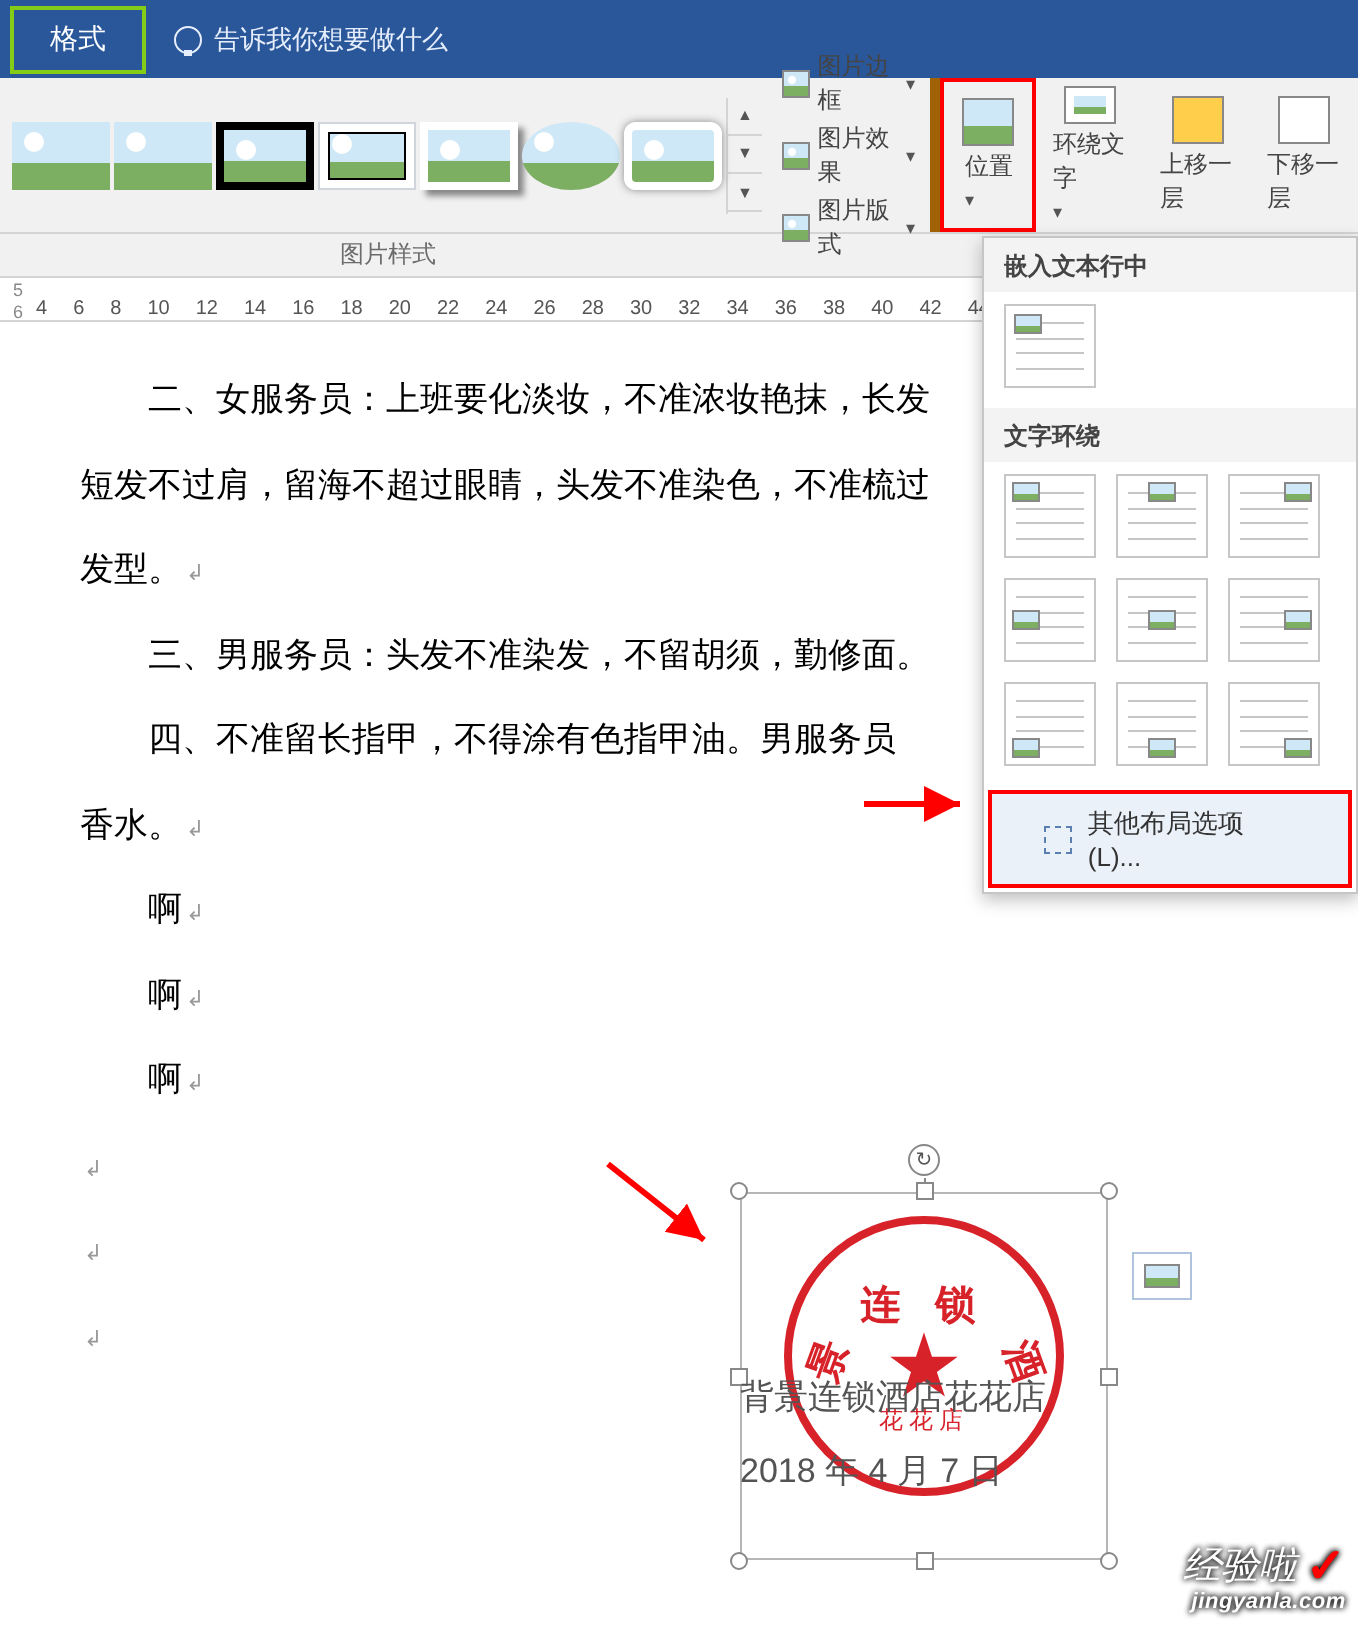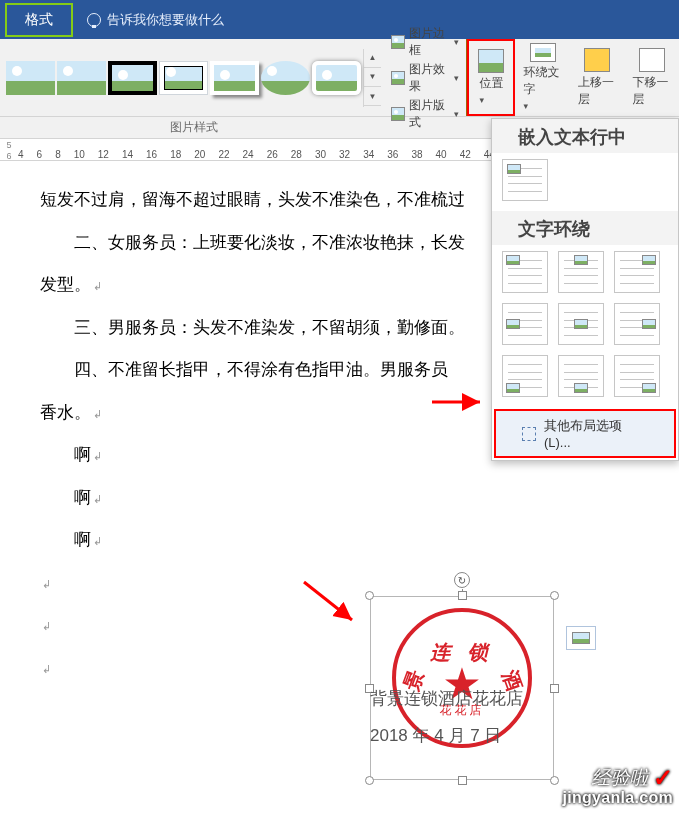--- a/index.html
+++ b/index.html
@@ -19,21 +19,21 @@
 .pic-style:before { content:""; position:absolute; top:5px; left:6px; width:10px; height:10px; background:#fff; border-radius:50%; }
 .pic-style.plain { border:none; }
 .pic-style.double { box-shadow:inset 0 0 0 4px #fff,inset 0 0 0 5px #000; }
 .pic-style.black { border:4px solid #000; }
 .pic-style.shadow { box-shadow:3px 3px 3px #888; border:4px solid #fff; }
 .pic-style.soft { border:4px solid #fff; border-radius:6px; box-shadow:0 0 4px #888; }
 .pic-style.oval { border-radius:50%; border:none; }
 .gallery-more { width:18px; height:58px; border-left:1px solid #d4d4d4; display:flex; flex-direction:column; }
 .gallery-more div { flex:1; display:flex; align-items:center; justify-content:center; border-bottom:1px solid #d4d4d4; font-size:8px; color:#555; }
 
-.pic-tools { display:flex; flex-direction:column; justify-content:center; padding:4px 8px; gap:2px; font-size:12px; color:#444; border-right:1px solid #a16207;}
+.pic-tools { display:flex; flex-direction:column; justify-content:center; padding:4px 8px; gap:2px; font-size:12px; color:#444; border-right:5px solid #a16207;}
 .pic-tools-row { display:flex; align-items:center; gap:4px; }
 .mini-icon { width:16px; height:14px; border:1px solid #888; background:linear-gradient(#cfe8f7 0,#cfe8f7 60%,#7daf63 60%); position:relative; }
 .mini-icon:before { content:""; position:absolute; top:2px; left:2px; width:4px; height:4px; background:#fff; border-radius:50%; }
 .drop { font-size:9px; color:#555; }
 
 .arrange { display:flex; }
 .arr-btn { display:flex; flex-direction:column; align-items:center; justify-content:center; font-size:12px; color:#444; padding:4px 8px; min-width:48px; }
 .arr-btn .ic { width:26px; height:24px; margin-bottom:2px; }
 .arr-btn.pos { border:2px solid red; }
 .ic-position { background:linear-gradient(#cfe8f7 0,#cfe8f7 60%,#7daf63 60%); border:1px solid #888; position:relative; }
@@ -46,21 +46,21 @@
 .sec1 { width:388px; text-align:center; padding:2px 0; }
 .sec2 { flex:1; }
 
 
 .ruler-zone { height:22px; background:#fff; border-bottom:1px solid #d4d4d4; display:flex; align-items:flex-end; font-size:10px; color:#555; padding-left:18px; position:relative;}
 .ruler-v { position:absolute; left:2px; top:0; width:14px; height:22px; display:flex; flex-direction:column; align-items:center; justify-content:space-around; font-size:9px; color:#888;}
 .tick { margin-right:13px; }
 
 
 .dropdown { position:absolute; right:0; top:118px; width:188px; background:#fff; border:1px solid #c6c6c6; box-shadow:0 3px 8px rgba(0,0,0,0.25); z-index:20;}
-.dd-header { font-size:18px; font-weight:bold; color:#444; padding:6px 26px 4px; background:#f3f3f3; }
+.dd-header { font-size:12px; font-weight:bold; color:#444; padding:6px 10px 4px; background:#f3f3f3; }
 .dd-grid { display:flex; flex-wrap:wrap; padding:6px 10px 10px; gap:10px; }
 .dd-grid.single { justify-content:flex-start; }
 .dd-cell { width:46px; height:42px; border:1px solid #c6c6c6; background:#fff; display:flex; align-items:center; justify-content:center; }
 .dd-cell-inner { width:100%; height:100%; position:relative; }
 .lines { position:absolute; inset:5px; display:flex; flex-direction:column; justify-content:space-around; }
 .lines div { height:1px; background:#c6c6c6; }
 .tpos { position:absolute; width:14px; height:10px; background:linear-gradient(#cfe8f7 0,#cfe8f7 60%,#7daf63 60%); border:1px solid #888; }
 
 .dd-more-wrap { border:2px solid red; margin:2px; }
 .dd-more { display:flex; align-items:center; gap:8px; padding:6px 26px; font-size:13px; color:#333; background:#ebf1f9; }
@@ -83,35 +83,35 @@
 .handle { position:absolute; width:9px; height:9px; background:#fff; border:1px solid #888; border-radius:50%; }
 .h-tl{top:-5px;left:-5px} .h-tr{top:-5px;right:-5px} .h-bl{bottom:-5px;left:-5px} .h-br{bottom:-5px;right:-5px}
 .h-tm{top:-5px;left:50%;margin-left:-4px;border-radius:0}
 .h-bm{bottom:-5px;left:50%;margin-left:-4px;border-radius:0}
 .h-ml{left:-5px;top:50%;margin-top:-4px;border-radius:0}
 .h-mr{right:-5px;top:50%;margin-top:-4px;border-radius:0}
 .rot { position:absolute; top:-24px; left:50%; margin-left:-8px; width:16px; height:16px; border:1px solid #888; border-radius:50%; display:flex;align-items:center;justify-content:center;font-size:10px;color:#555;}
 .rot:before{content:"";position:absolute;top:16px;left:7px;width:1px;height:6px;background:#888}
 
 .seal { position:absolute; left:22px; top:12px; width:140px; height:140px; border:4px solid #d8222a; border-radius:50%; color:#d8222a; display:flex; flex-direction:column; align-items:center; justify-content:center; }
-.seal-top { font-size:20px; font-weight:bold; letter-spacing:6px; margin-top:2px;font-style:italic;}
+.seal-top { font-size:20px; font-weight:bold; letter-spacing:6px; margin-top:2px;}
 .seal-star { font-size:44px; line-height:0.8; }
 .seal-bottom { font-size:12px; font-weight:normal; letter-spacing:3px; }
 .seal-side-l{position:absolute;left:8px;top:55px;font-size:20px;font-weight:bold;transform:rotate(-70deg);}
 .seal-side-r{position:absolute;right:6px;top:55px;font-size:20px;font-weight:bold;transform:rotate(70deg);}
 
 .seal-text-behind { position:absolute; left:370px; top:680px; font-size:17px; font-family:SimSun,serif; color:#545454; line-height:2.2; z-index:1;}
 
 .layout-btn { position:absolute; right:-42px; top:30px; width:30px; height:24px; border:1px solid #b0c4dd; background:#fff; display:flex;align-items:center;justify-content:center;}
 .layout-btn .sm { width:18px; height:12px; background:linear-gradient(#cfe8f7 0,#cfe8f7 60%,#7daf63 60%); border:1px solid #888;}
 
 
 .jy-logo { position:absolute; right:6px; bottom:6px; color:#fff; text-shadow:0 0 3px #000,0 0 3px #000; font-family:sans-serif; text-align:right; line-height:1.1;}
 .jy-zh { font-size:19px; font-weight:normal; font-style:italic;}
-.jy-en { font-size:16px; font-weight:bold; letter-spacing:0.3px;}
+.jy-en { font-size:11px; font-weight:bold; font-style:italic; letter-spacing:0.3px;}
 .jy-check { color:red; font-size:24px; font-weight:bold; display:inline-block; transform:translateY(2px);}
 </style>
 </head>
 <body>
 
 <div class="topbar">
   <div class="tab-format">格式</div>
   <div class="tell-me">
     <span class="bulb"></span>
     <span>告诉我你想要做什么</span>
@@ -322,22 +322,22 @@
   </div>
   <div class="dd-more-wrap">
     <div class="dd-more">
       <span class="dd-more-icon"></span>
       <span>其他布局选项(L)...</span>
     </div>
   </div>
 </div>
 
 <div class="doc">
+  <div class="para"><span>　　二、女服务员：上班要化淡妆，不准浓妆艳抹，长发</span></div>
   <div class="para"><span>短发不过肩，留海不超过眼睛，头发不准染色，不准梳过</span></div>
-  <div class="para"><span>　　二、女服务员：上班要化淡妆，不准浓妆艳抹，长发</span></div>
   <div class="para"><span>发型。</span><span class="enter">↲</span></div>
   <div class="para"><span>　　三、男服务员：头发不准染发，不留胡须，勤修面。</span></div>
   <div class="para"><span>　　四、不准留长指甲，不得涂有色指甲油。男服务员</span></div>
   <div class="para"><span>香水。</span><span class="enter">↲</span></div>
   <div class="para">　　<span>啊</span><span class="enter">↲</span></div>
   <div class="para">　　<span>啊</span><span class="enter">↲</span></div>
   <div class="para">　　<span>啊</span><span class="enter">↲</span></div>
   <div class="para"><span class="enter">↲</span></div>
   <div class="para"><span class="enter">↲</span></div>
   <div class="para"><span class="enter">↲</span></div>

